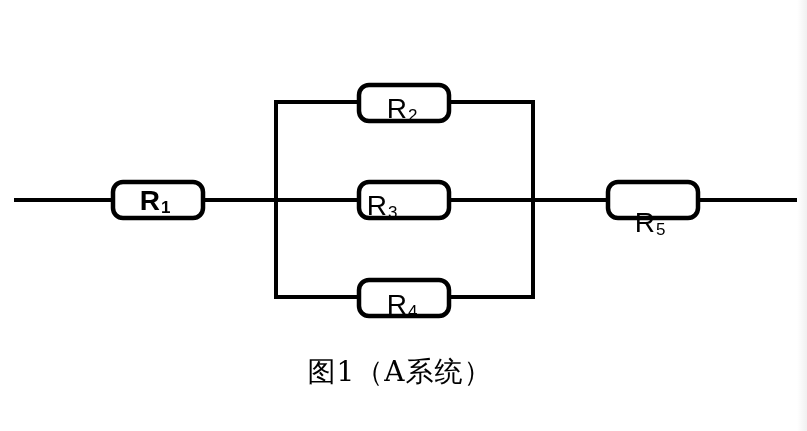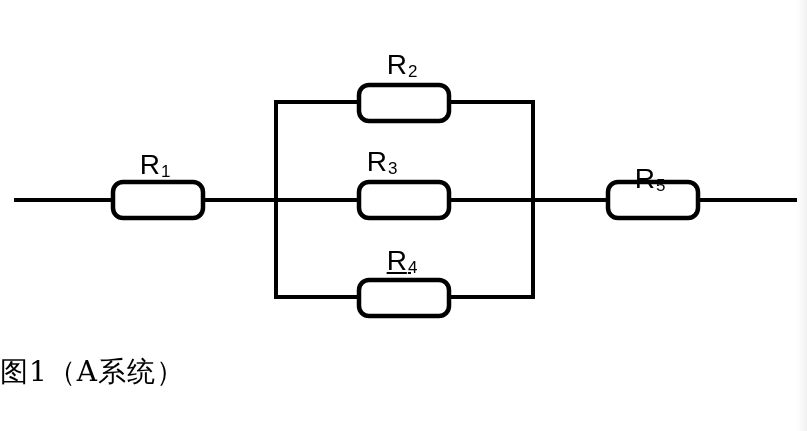--- a/index.html
+++ b/index.html
@@ -32,32 +32,33 @@
     stroke-width: 4.5;
   }
   .res-label {
     position: absolute;
     transform: translateX(-50%);
     color: #000000;
     font-size: 28px;
     line-height: 30px;
     white-space: nowrap;
     user-select: none;
+    margin-top: 44px;
   }
   .res-label .sub {
     font-size: 17px;
     vertical-align: -3px;
     margin-left: 1px;
   }
   .caption {
     position: absolute;
     left: 0;
     top: 353px;
     width: 800px;
-    text-align: left;
+    text-align: center;
     color: #000000;
     font-family: "DejaVu Serif", "Liberation Serif", serif;
     font-size: 28px;
     line-height: 38px;
     letter-spacing: 1px;
     white-space: nowrap;
   }
   .edge-shade {
     position: absolute;
     top: 0;
@@ -81,21 +82,21 @@
     <line x1="276" y1="102" x2="533" y2="102"></line>
     <line x1="276" y1="297" x2="533" y2="297"></line>
 
     <rect class="resistor" x="113" y="182" width="90" height="36" rx="10"></rect>
     <rect class="resistor" x="359" y="85" width="90" height="36" rx="10"></rect>
     <rect class="resistor" x="359" y="182" width="90" height="36" rx="10"></rect>
     <rect class="resistor" x="359" y="280" width="90" height="36" rx="10"></rect>
     <rect class="resistor" x="608" y="182" width="90" height="36" rx="10"></rect>
   </svg>
 
-  <div class="res-label" style="left:155px; top:150px;">
+  <div class="res-label" style="left:155px; top:142px;font-weight:bold;">
     <span>R</span><span class="sub">1</span>
   </div>
 
   <div class="res-label" style="left:402px; top:50px;">
     <span>R</span><span class="sub">2</span>
   </div>
 
   <div class="res-label" style="left:382px; top:147px;">
     <span>R</span><span class="sub">3</span>
   </div>

